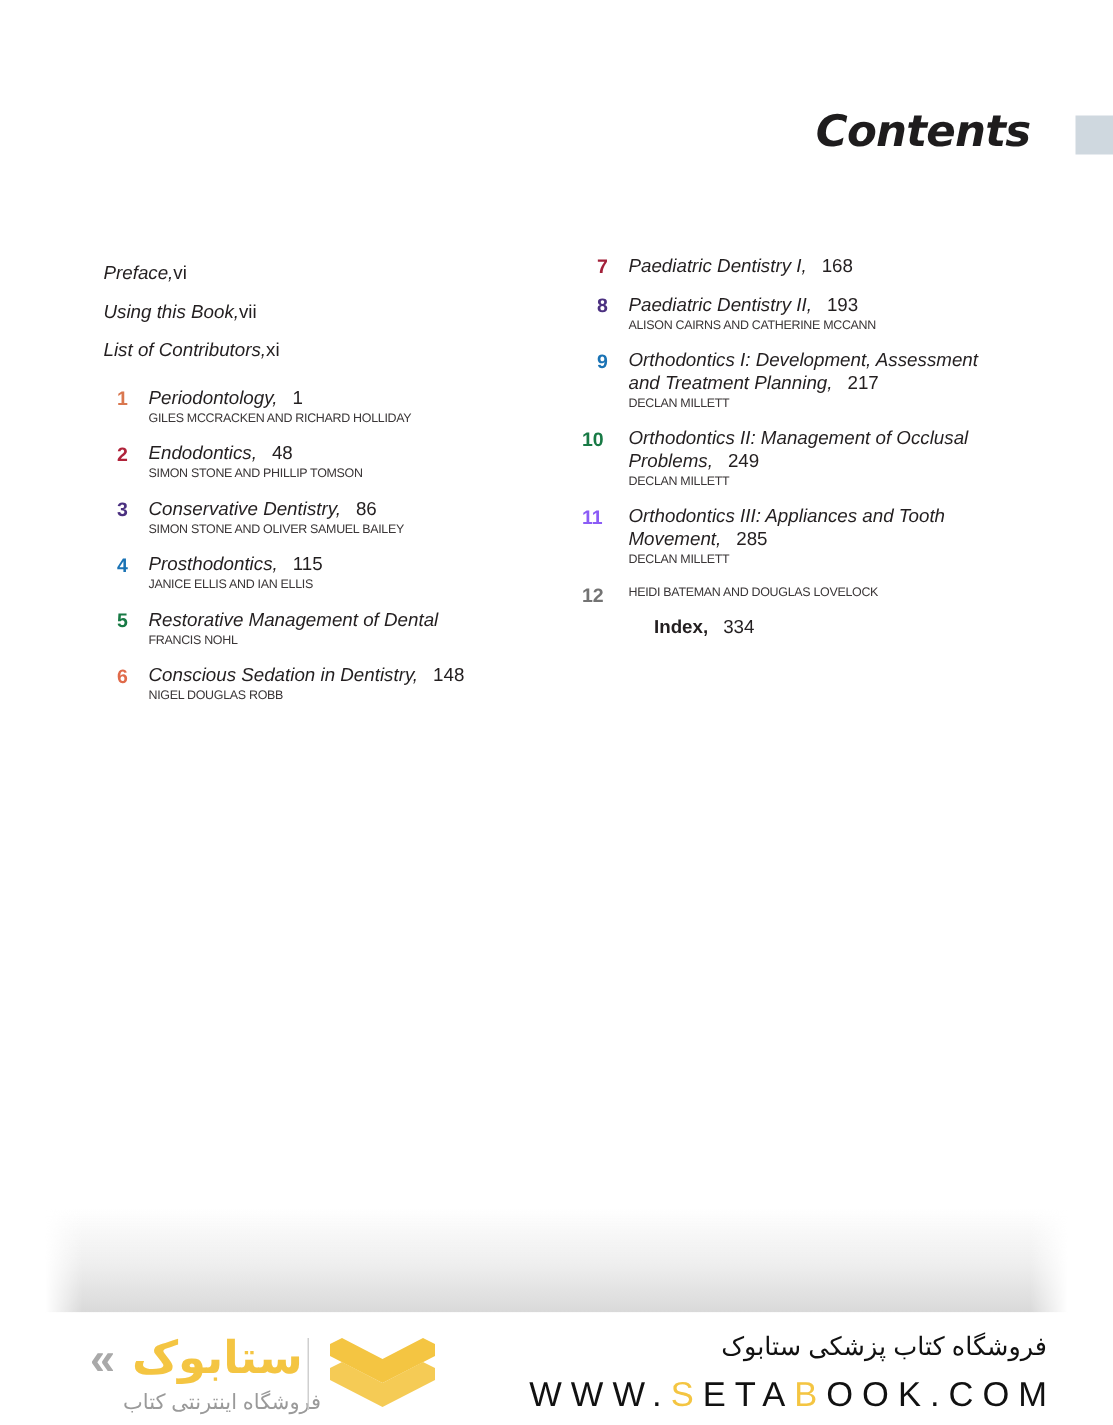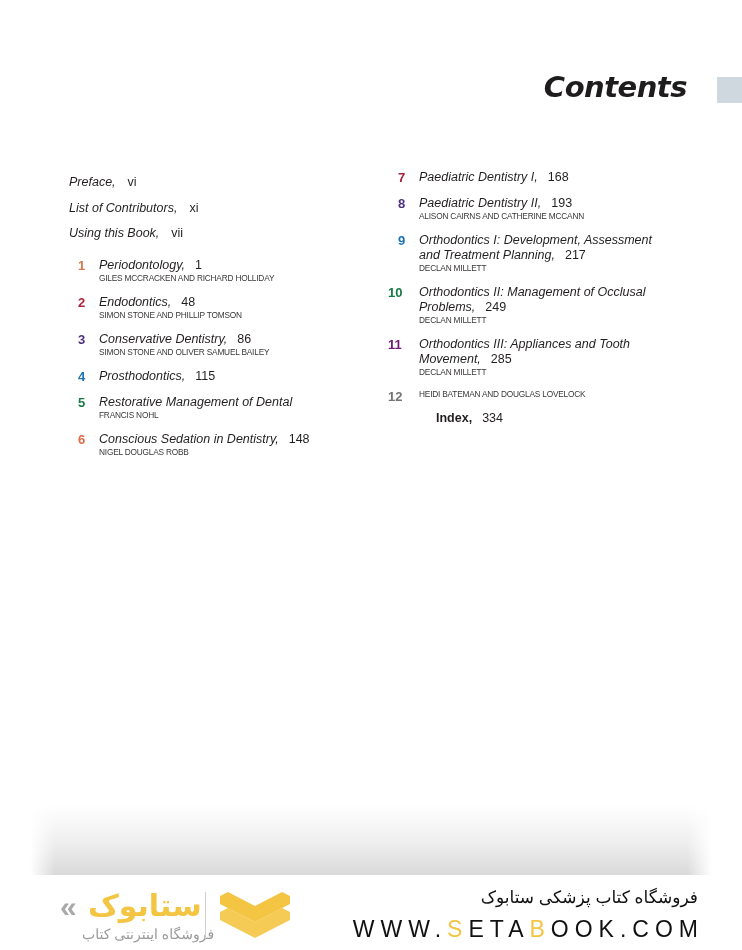--- a/index.html
+++ b/index.html
@@ -12,21 +12,21 @@
     font-family: "DejaVu Sans", sans-serif; font-weight: bold; font-style: italic;
     font-size: 29px; letter-spacing: -0.5px; color: #1e1c1d;
   }
   .tab-block {
     position: absolute; top: 77px; left: 717px; width: 25px; height: 26px;
     background: #cfd8df;
   }
   .front { position: absolute; left: 69px; top: 174px; }
   .front-item { font-size: 12.5px; height: 25.5px; line-height: 16px; }
   .front-item .t { font-style: italic; }
-  .front-item .p { margin-left: 12px; }
+  .front-item .p { }
   .col { position: absolute; }
   .col-left { left: 78px; top: 258px; width: 290px; }
   .col-right { left: 388px; top: 170px; width: 290px; }
   .ch { position: relative; padding-left: 21px; margin-bottom: 11px; }
   .ch.two { padding-left: 31px; }
   .ch .num {
     position: absolute; left: 0; top: 0; font-weight: bold; font-size: 13px; line-height: 16px;
   }
   .ch .ttl { font-style: italic; font-size: 12.5px; line-height: 15px; }
   .ch .pg { margin-left: 10px; font-style: normal; }
@@ -61,24 +61,24 @@
 <body>
 
 <div class="title">Contents</div>
 <div class="tab-block"></div>
 
 <div class="front">
   <div class="front-item">
     <span class="t">Preface,</span><span class="p">vi</span>
   </div>
   <div class="front-item">
-    <span class="t">List of Contributors,</span><span class="p">xi</span>
+    <span class="t">Using this Book,</span><span class="p">vii</span>
   </div>
   <div class="front-item">
-    <span class="t">Using this Book,</span><span class="p">vii</span>
+    <span class="t">List of Contributors,</span><span class="p">xi</span>
   </div>
 </div>
 
 <div class="col col-left">
   <div class="ch">
     <span class="num" style="color:#d9774f">1</span>
     <div class="ttl"><span>Periodontology,</span><span class="pg">1</span></div>
     <div class="auth">GILES McCRACKEN and RICHARD HOLLIDAY</div>
   </div>
   <div class="ch">
@@ -87,20 +87,21 @@
     <div class="auth">SIMON STONE and PHILLIP TOMSON</div>
   </div>
   <div class="ch">
     <span class="num" style="color:#4b3080">3</span>
     <div class="ttl"><span>Conservative Dentistry,</span><span class="pg">86</span></div>
     <div class="auth">SIMON STONE and OLIVER SAMUEL BAILEY</div>
   </div>
   <div class="ch">
     <span class="num" style="color:#1a73b5">4</span>
     <div class="ttl"><span>Prosthodontics,</span><span class="pg">115</span></div>
+    <div class="auth">JANICE ELLIS and IAN ELLIS</div>
   </div>
   <div class="ch">
     <span class="num" style="color:#187a45">5</span>
     <div class="ttl"><span>Restorative Management of Dental</span></div>
     <div class="auth">FRANCIS NOHL</div>
   </div>
   <div class="ch">
     <span class="num" style="color:#e06a4a">6</span>
     <div class="ttl"><span>Conscious Sedation in Dentistry,</span><span class="pg">148</span></div>
     <div class="auth">NIGEL DOUGLAS ROBB</div>
@@ -123,21 +124,21 @@
     <div class="ttl"><span>and Treatment Planning,</span><span class="pg">217</span></div>
     <div class="auth">DECLAN MILLETT</div>
   </div>
   <div class="ch two">
     <span class="num" style="color:#187a45">10</span>
     <div class="ttl"><span>Orthodontics II: Management of Occlusal</span></div>
     <div class="ttl"><span>Problems,</span><span class="pg">249</span></div>
     <div class="auth">DECLAN MILLETT</div>
   </div>
   <div class="ch two">
-    <span class="num" style="color:#701a75">11</span>
+    <span class="num" style="color:#8b5cf6">11</span>
     <div class="ttl"><span>Orthodontics III: Appliances and Tooth</span></div>
     <div class="ttl"><span>Movement,</span><span class="pg">285</span></div>
     <div class="auth">DECLAN MILLETT</div>
   </div>
   <div class="ch two">
     <span class="num" style="color:#737373">12</span>
     <div class="auth">HEIDI BATEMAN and DOUGLAS LOVELOCK</div>
   </div>
   <div class="index">
     <span class="lbl">Index,</span><span class="pg">334</span>

